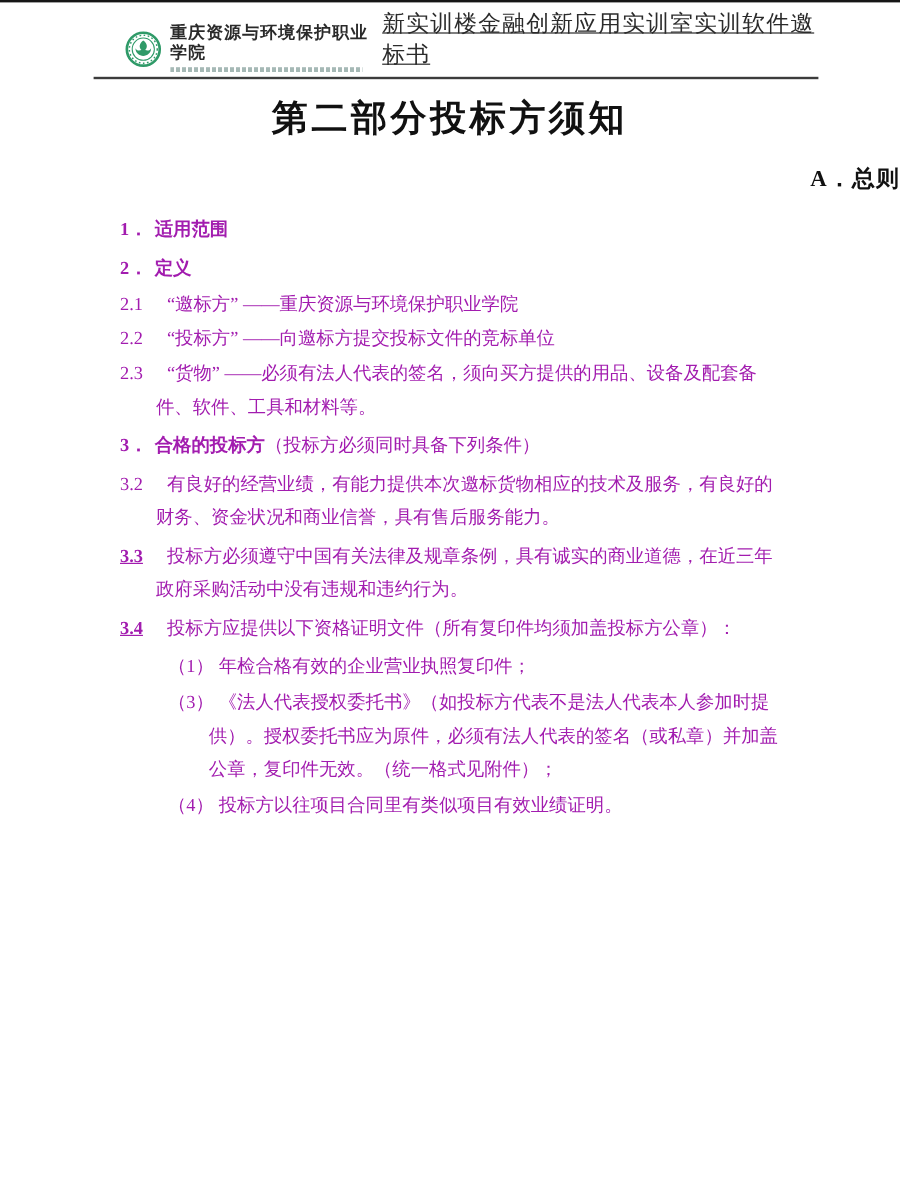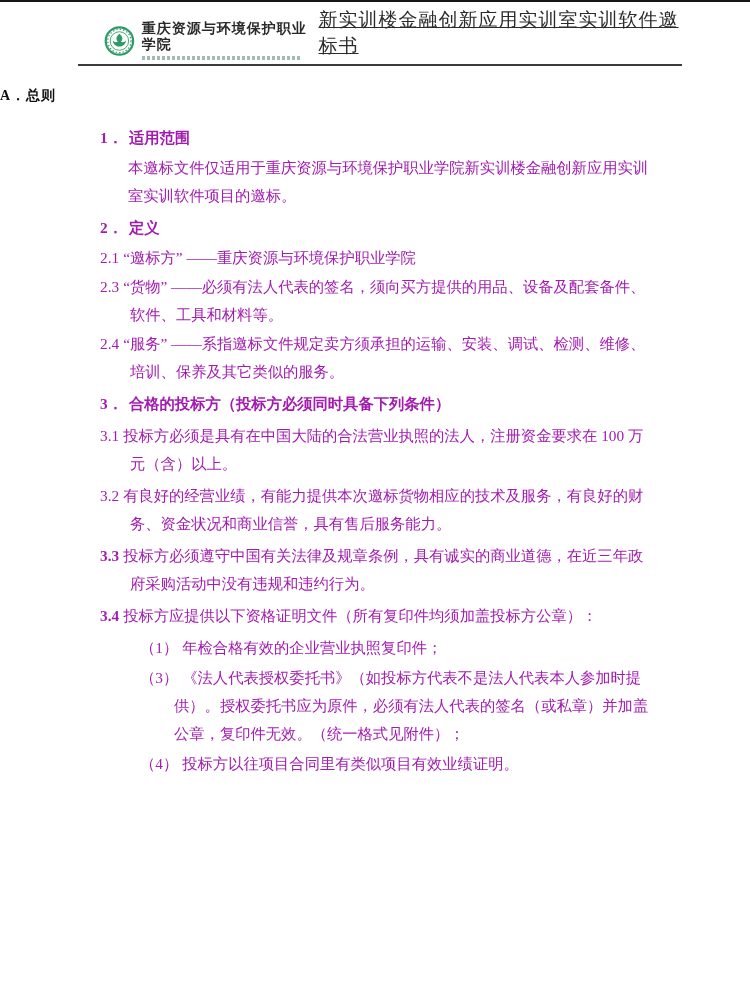--- a/index.html
+++ b/index.html
@@ -30,36 +30,36 @@
   .header-right{
     font-size:19px;color:#2b2b2b;text-decoration:underline;
     letter-spacing:1px;padding-bottom:1px;
   }
   
   .page-title{
     margin:12px 0 0 0;text-align:center;font-size:30px;font-weight:bold;
     letter-spacing:3px;color:#111;line-height:42px;
   }
   .page-subtitle{
-    margin:16px 0 0 0;text-align:left;font-size:14px;font-weight:bold;
+    margin:16px 0 0 0;text-align:right;font-size:19px;font-weight:bold;
     letter-spacing:1px;color:#111;line-height:28px;
   }
   
   .content{
     margin:14px 95px 0 100px;font-size:15.3px;line-height:28px;color:#a21caf;
   }
   .sec-h{margin:4px 0 2px 0;font-weight:bold;}
   .sec-h .snum{margin-right:6px;}
-  .sec-h .snote{font-weight:bold;text-align:center;}
+  .sec-h .snote{font-weight:normal;text-align:center;}
   p{margin:0;}
   .para{margin:0 0 0 28px;}
   .item{margin:1px 0;padding-left:30px;text-indent:-30px;}
   .item3{margin:4px 0;padding-left:30px;text-indent:-30px;}
-  .inum{margin-right:4px;}
-  .bn{font-weight:bold;}
+  .inum{margin-right:20px;}
+  .bn{font-weight:bold;text-decoration:underline;}
   .subitem{margin:2px 0 2px 40px;padding-left:34px;text-indent:-34px;}
   .subitem .inum{margin-right:4px;}
 </style>
 </head>
 <body>
 
 <div class="page">
 
   <div class="doc-header">
     <div class="brand">
@@ -70,34 +70,33 @@
         <path d="M18 9.5 c-3.8 2.8 -4.6 6.6 -1.8 9.4 c-2.8 1 -4.8 0.2 -5.8 -1.8 c0 4.6 3.7 7.4 7.6 7.4 c3.9 0 7.6 -2.8 7.6 -7.4 c-1 2 -3 2.8 -5.8 1.8 c2.8 -2.8 2 -6.6 -1.8 -9.4 z" fill="#2f9a68"></path>
       </svg>
       <div class="brand-text">
         <div class="school-name">重庆资源与环境保护职业学院</div>
         <div class="brand-sub"></div>
       </div>
     </div>
     <div class="header-right">新实训楼金融创新应用实训室实训软件邀标书</div>
   </div>
 
+  <h1 class="page-title">第二部分投标方须知</h1>
   <h2 class="page-subtitle">A．总则</h2>
 
   <div class="content">
 
     <p class="sec-h"><span class="snum">1．</span><span class="stext">适用范围</span></p>
-    <p class="para">本邀标文件仅适用于重庆资源与环境保护职业学院新实训楼金融创新应用实训室实训软件项目的邀标。</p>
 
     <p class="sec-h"><span class="snum">2．</span><span class="stext">定义</span></p>
     <p class="item"><span class="inum">2.1</span><span>“邀标方” ——重庆资源与环境保护职业学院</span></p>
+    <p class="item"><span class="inum">2.2</span><span>“投标方” ——向邀标方提交投标文件的竞标单位</span></p>
     <p class="item"><span class="inum">2.3</span><span>“货物” ——必须有法人代表的签名，须向买方提供的用品、设备及配套备件、软件、工具和材料等。</span></p>
-    <p class="item"><span class="inum">2.4</span><span>“服务” ——系指邀标文件规定卖方须承担的运输、安装、调试、检测、维修、培训、保养及其它类似的服务。</span></p>
 
     <p class="sec-h"><span class="snum">3．</span><span class="stext">合格的投标方</span><span class="snote">（投标方必须同时具备下列条件）</span></p>
-    <p class="item3"><span class="inum">3.1</span><span>投标方必须是具有在中国大陆的合法营业执照的法人，注册资金要求在 100 万元（含）以上。</span></p>
     <p class="item3"><span class="inum">3.2</span><span>有良好的经营业绩，有能力提供本次邀标货物相应的技术及服务，有良好的财务、资金状况和商业信誉，具有售后服务能力。</span></p>
     <p class="item3"><span class="inum bn">3.3</span><span>投标方必须遵守中国有关法律及规章条例，具有诚实的商业道德，在近三年政府采购活动中没有违规和违约行为。</span></p>
     <p class="item3"><span class="inum bn">3.4</span><span>投标方应提供以下资格证明文件（所有复印件均须加盖投标方公章）：</span></p>
 
     <p class="subitem"><span class="inum">（1）</span><span>年检合格有效的企业营业执照复印件；</span></p>
     <p class="subitem"><span class="inum">（3）</span><span>《法人代表授权委托书》（如投标方代表不是法人代表本人参加时提供）。授权委托书应为原件，必须有法人代表的签名（或私章）并加盖公章，复印件无效。（统一格式见附件）；</span></p>
     <p class="subitem"><span class="inum">（4）</span><span>投标方以往项目合同里有类似项目有效业绩证明。</span></p>
 
   </div>
 </div>

